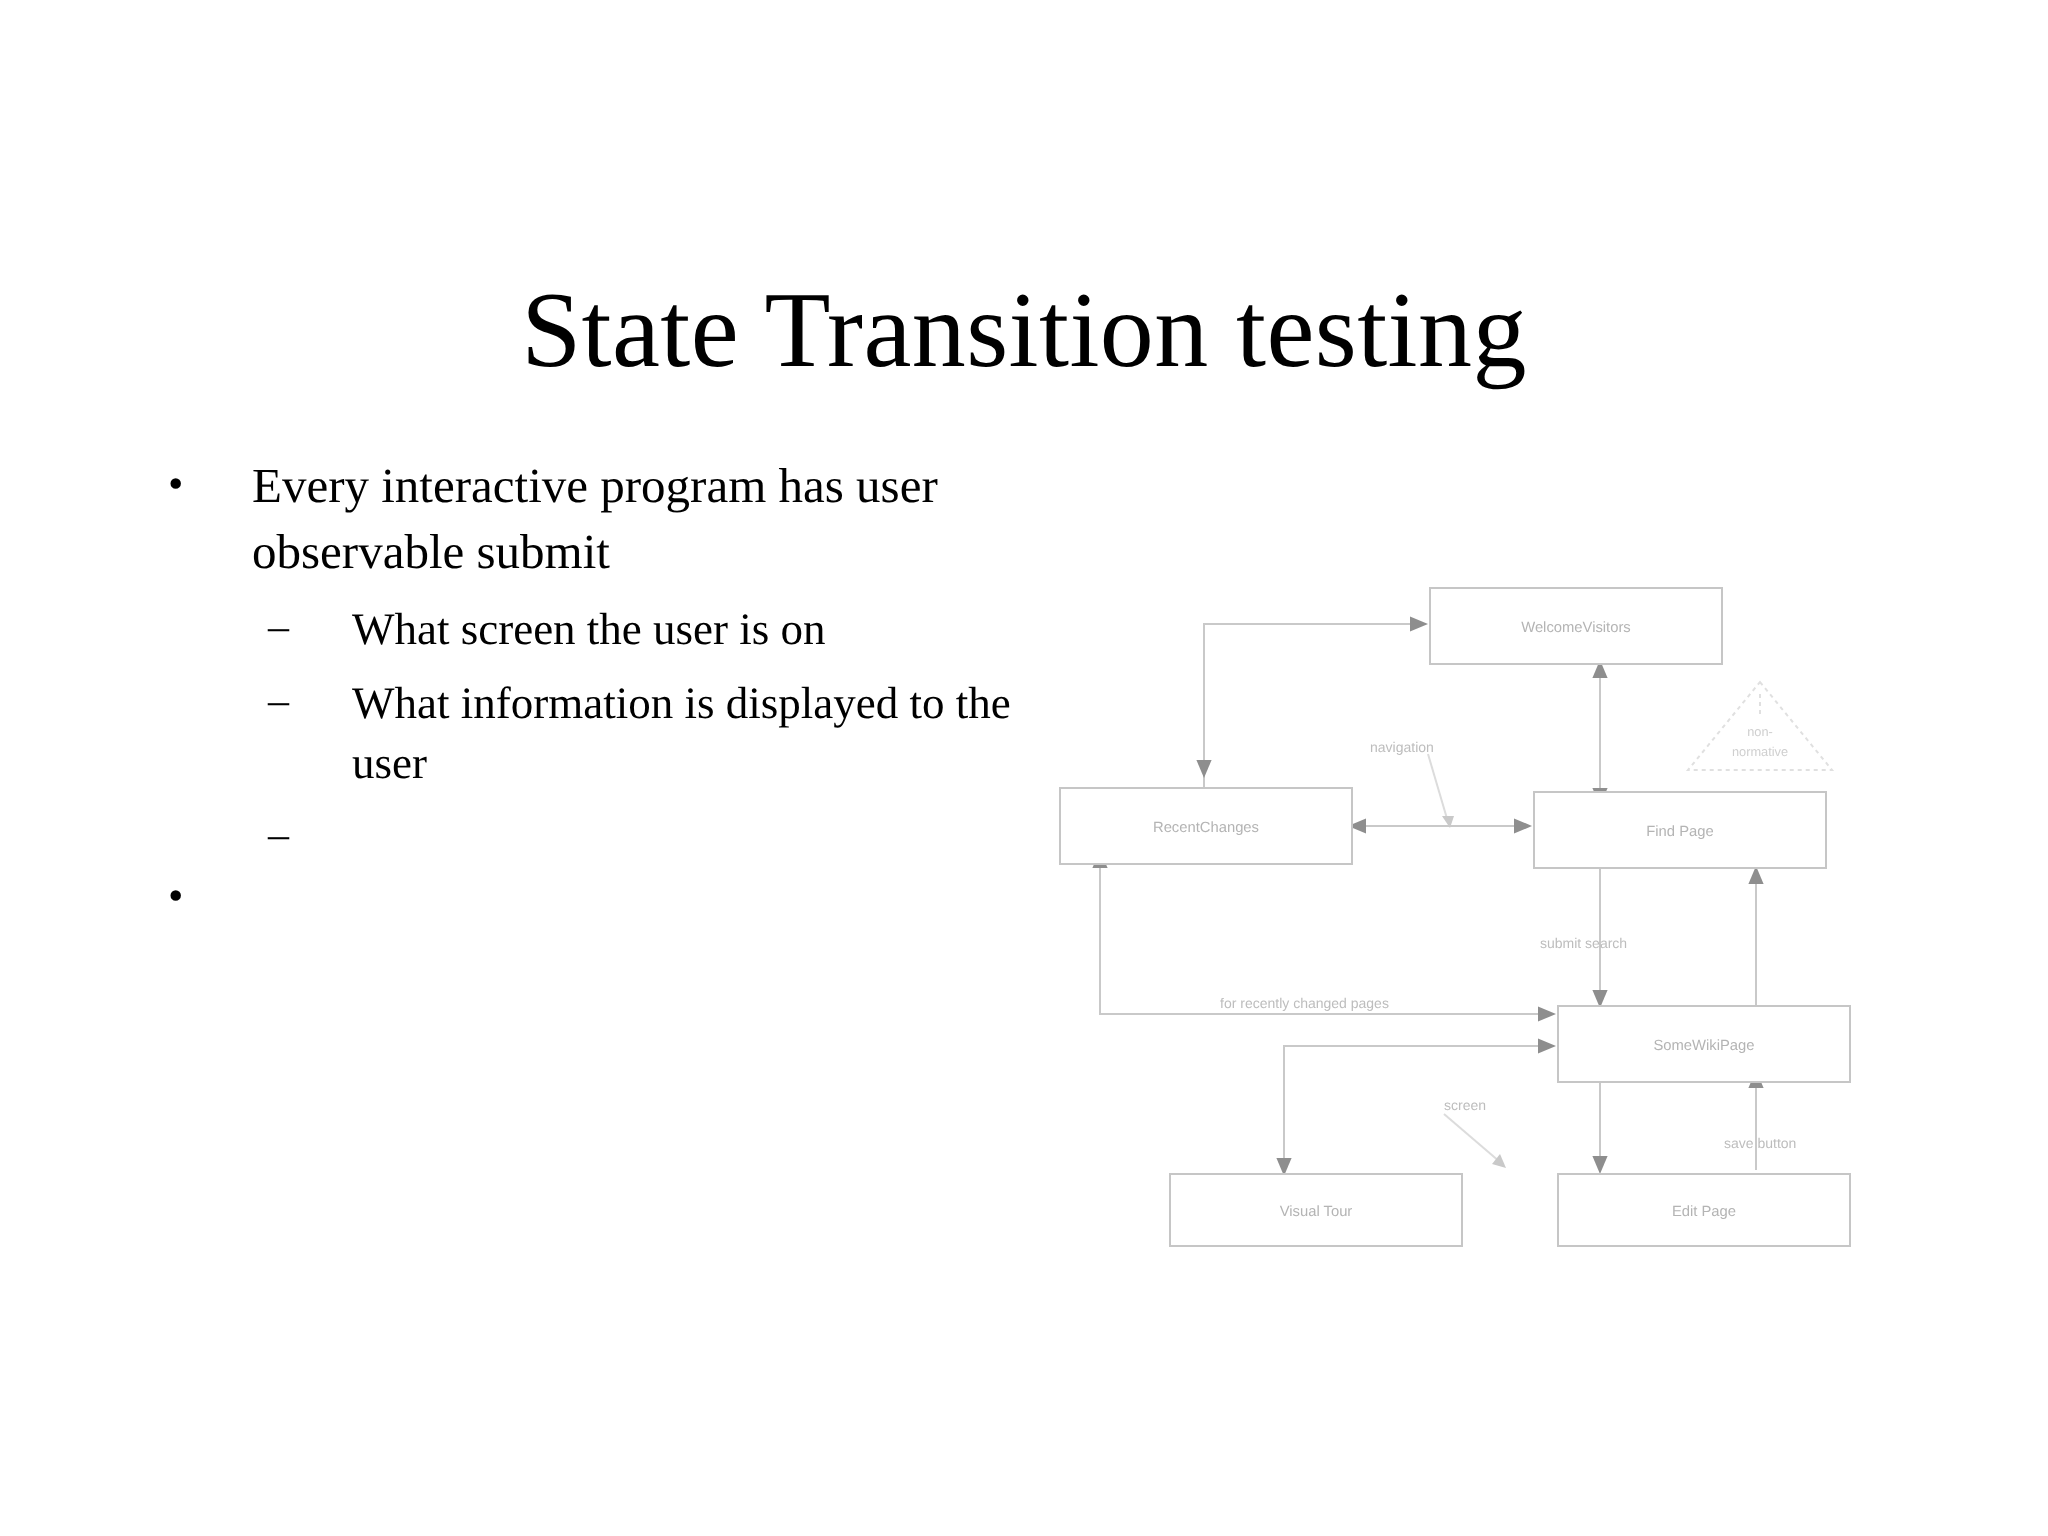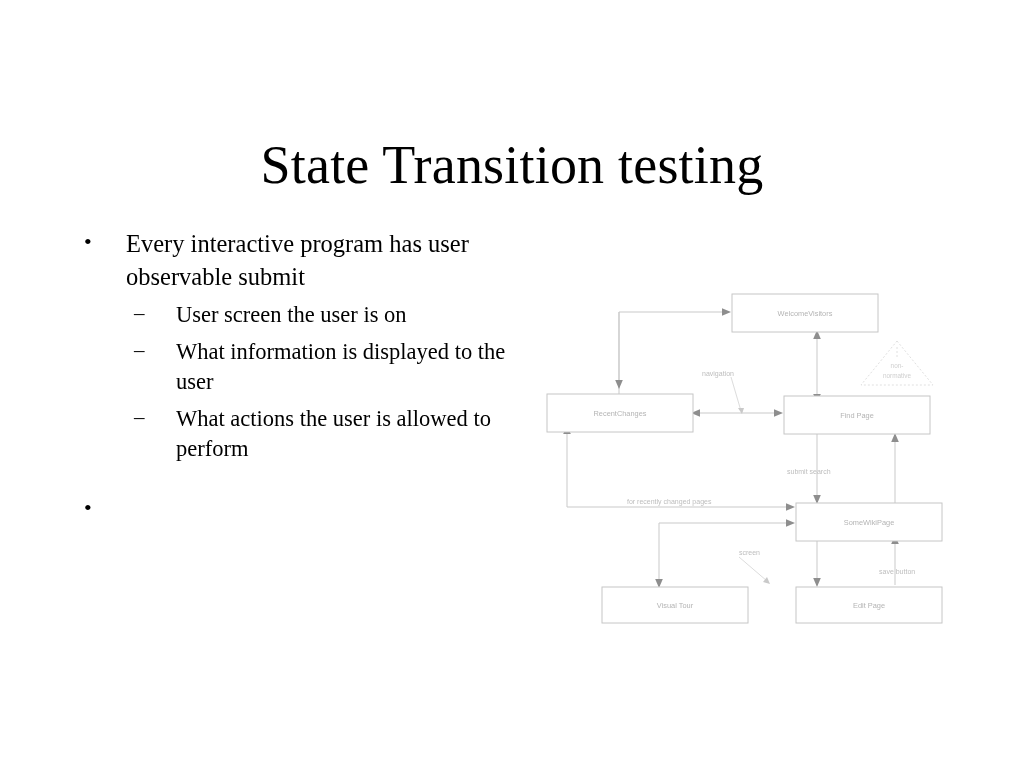--- a/index.html
+++ b/index.html
@@ -65,21 +65,21 @@
     left: 8px;
     top: 0px;
     font-size: 21px;
   }
   .spacer {
     height: 30px;
   }
   
   #diagram {
     position: absolute;
-    left: 541px;
+    left: 524px;
     top: 285px;
     width: 412px;
     height: 345px;
   }
   #diagram svg {
     display: block;
   }
   .nodebox {
     fill: #ffffff;
     stroke: #c6c6c6;
@@ -138,29 +138,28 @@
   <div id="bullets">
 
     <div class="b1">
       <span class="mark">•</span>
       <span>Every interactive program has user observable submit</span>
     </div>
 
     <div class="sublist">
       <div class="b2">
         <span class="mark">–</span>
-        <span>User screen the user is on</span>
+        <span>What screen the user is on</span>
       </div>
       <div class="b2">
         <span class="mark">–</span>
         <span>What information is displayed to the user</span>
       </div>
       <div class="b2">
         <span class="mark">–</span>
-        <span>What actions the user is allowed to perform</span>
       </div>
     </div>
 
     <div class="spacer"></div>
 
     <div class="b1">
       <span class="mark">•</span>
     </div>
 
   </div>

